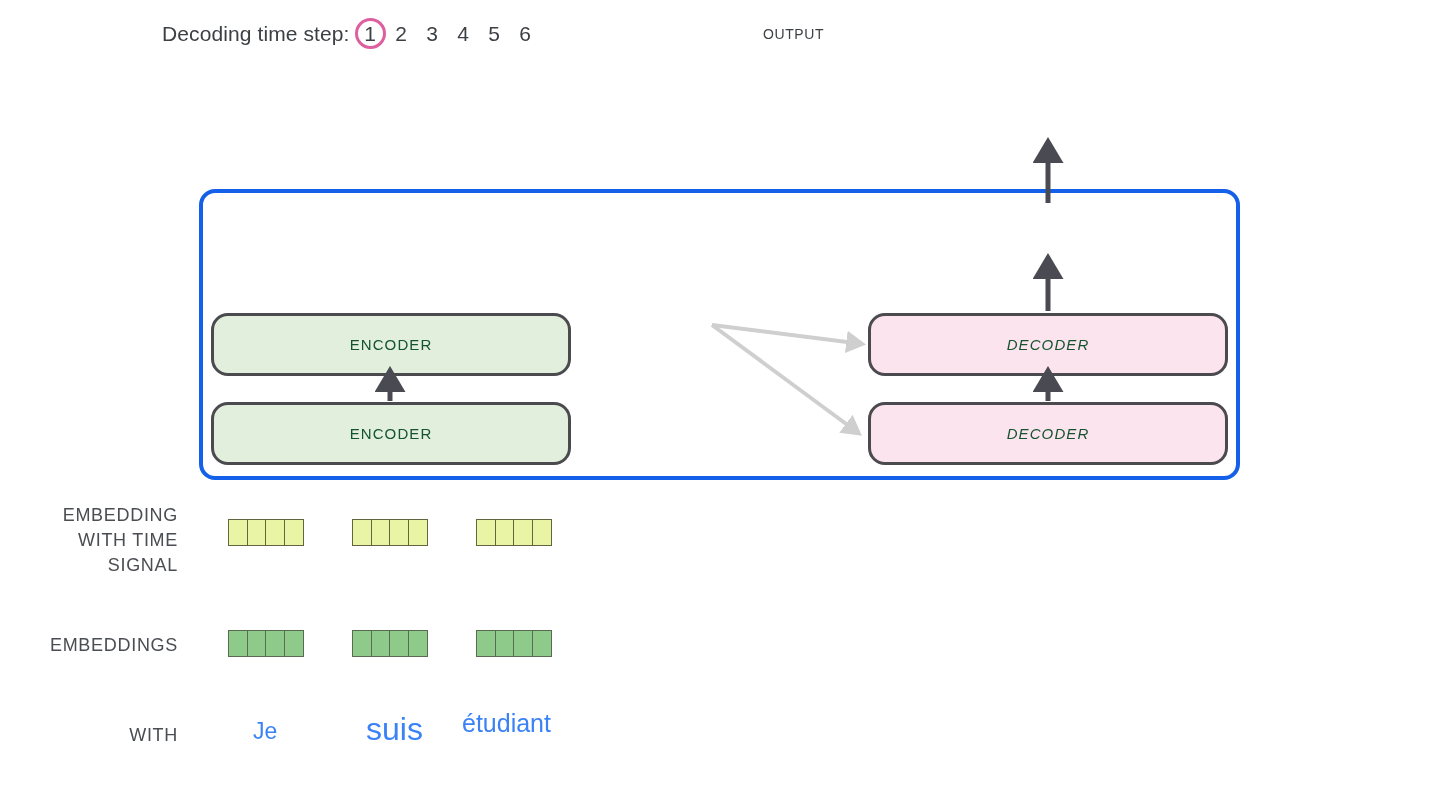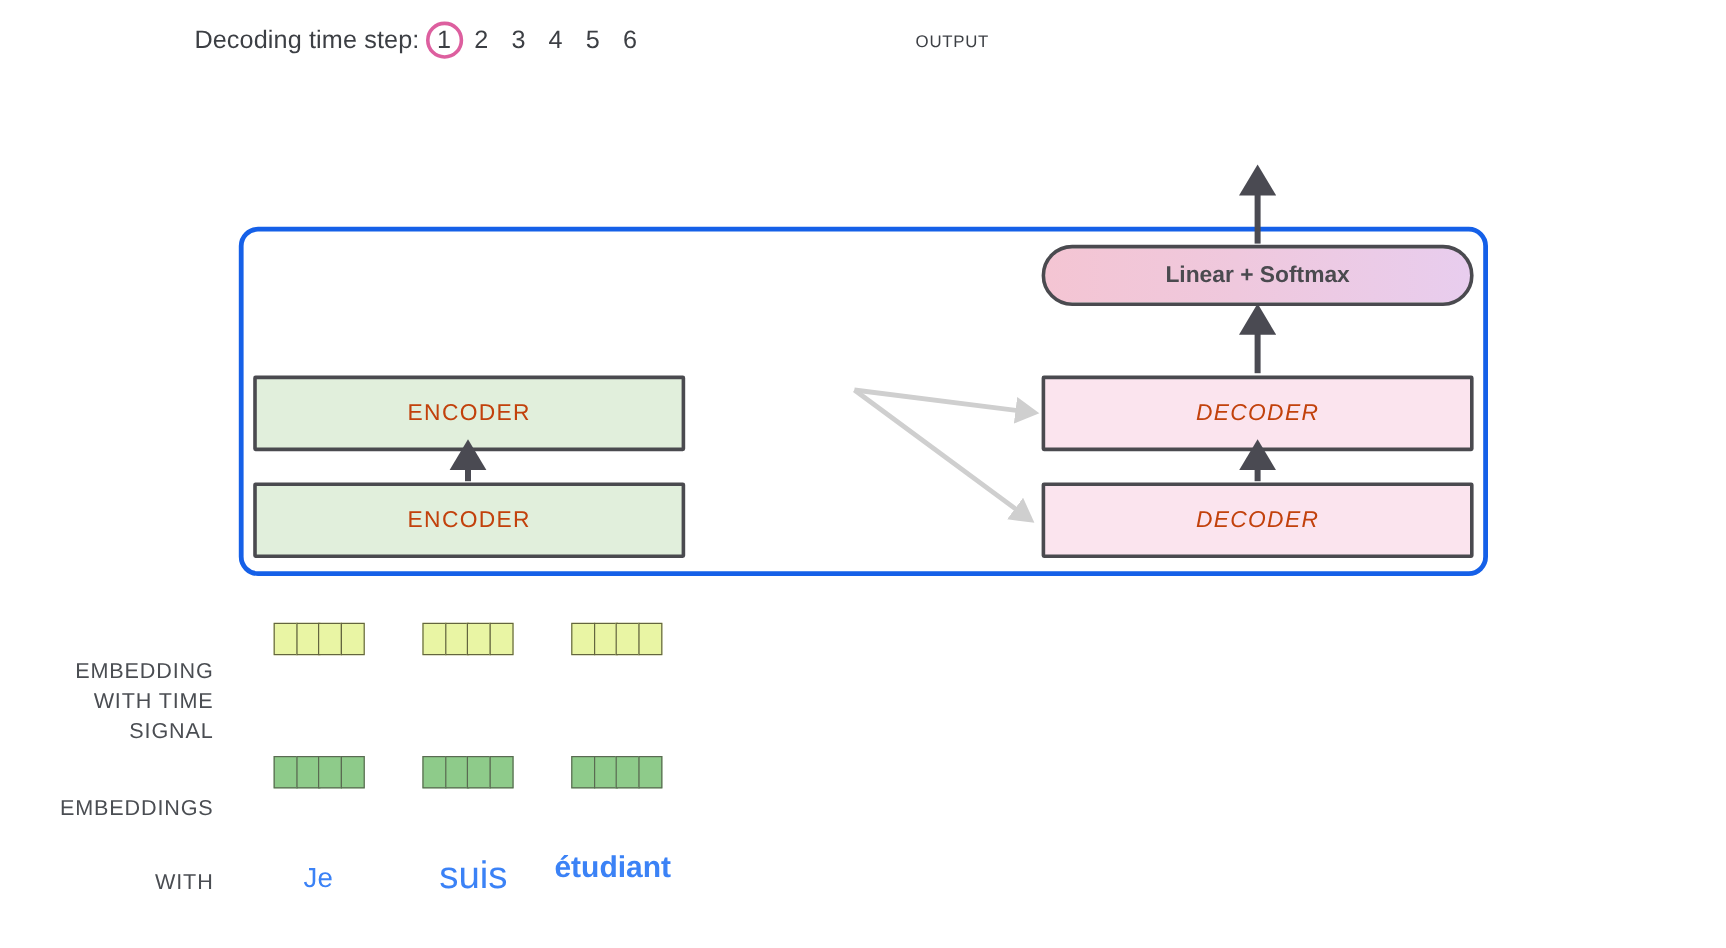--- a/index.html
+++ b/index.html
@@ -80,27 +80,27 @@
     border-radius: 16px;
     box-sizing: border-box;
     background: transparent;
   }
 
   
   .block {
     position: absolute;
     box-sizing: border-box;
     border: 3px solid #4a4a4f;
-    border-radius: 2px;
+    border-radius: 17px;
     display: flex;
     align-items: center;
     justify-content: center;
-    font-size: 19px;
+    font-size: 15px;
     letter-spacing: 1.1px;
-    color: #c2410c;
+    color: #14532d;
   }
   .encoder {
     background: #e1efdc;
     left: 211px;
     width: 360px;
     height: 63px;
   }
   .decoder {
     background: #fbe4ee;
     left: 868px;
@@ -143,22 +143,22 @@
   
   .side-label {
     position: absolute;
     color: #4a4d52;
     font-size: 18px;
     letter-spacing: 0.7px;
     line-height: 25px;
     text-align: right;
     width: 160px;
   }
-  #label-embedding-time { left: 18px; top: 503px; margin-top: 44px; }
-  #label-embeddings     { left: 18px; top: 633px; margin-top: 28px; }
+  #label-embedding-time { left: 18px; top: 503px; }
+  #label-embeddings     { left: 18px; top: 633px; }
   #label-input          { left: 18px; top: 723px; }
 
   
   .vec-group {
     position: absolute;
     display: flex;
   }
   .cell {
     box-sizing: border-box;
     border: 1.5px solid #5d5f48;
@@ -177,21 +177,21 @@
   #vec-emb-2   { left: 476px; top: 630px; }
 
   
   .input-word {
     position: absolute;
     color: #3b82f6;
     white-space: nowrap;
   }
   #word-0 { left: 253px; top: 718px; font-size: 23px; }
   #word-1 { left: 366px; top: 711px; font-size: 32px; }
-  #word-2 { left: 462px; top: 709px; font-size: 25px; font-weight: bold; }
+  #word-2 { left: 462px; top: 709px; font-size: 25px; }
 </style>
 </head>
 <body>
 
 <div class="stage">
 
   <div id="timestep-bar">
     <span id="timestep-label">Decoding time step:</span>
     <span class="step-list">
       <span class="step active">1</span>
@@ -200,21 +200,20 @@
       <span class="step">4</span>
       <span class="step">5</span>
       <span class="step">6</span>
     </span>
   </div>
 
   <div id="output-title">OUTPUT</div>
 
   <div id="model-frame"></div>
 
-  <div id="linear-softmax">Linear + Softmax</div>
 
   <div id="encoder-top" class="block encoder">ENCODER</div>
   <div id="encoder-bottom" class="block encoder">ENCODER</div>
 
   <div id="decoder-top" class="block decoder">DECODER</div>
   <div id="decoder-bottom" class="block decoder">DECODER</div>
 
   <svg id="arrow-layer" width="1438" height="790" viewBox="0 0 1438 790">
     <defs>
       <marker id="head-dark" markerWidth="7" markerHeight="7" refX="2.2" refY="3.1" orient="auto" markerUnits="strokeWidth">

